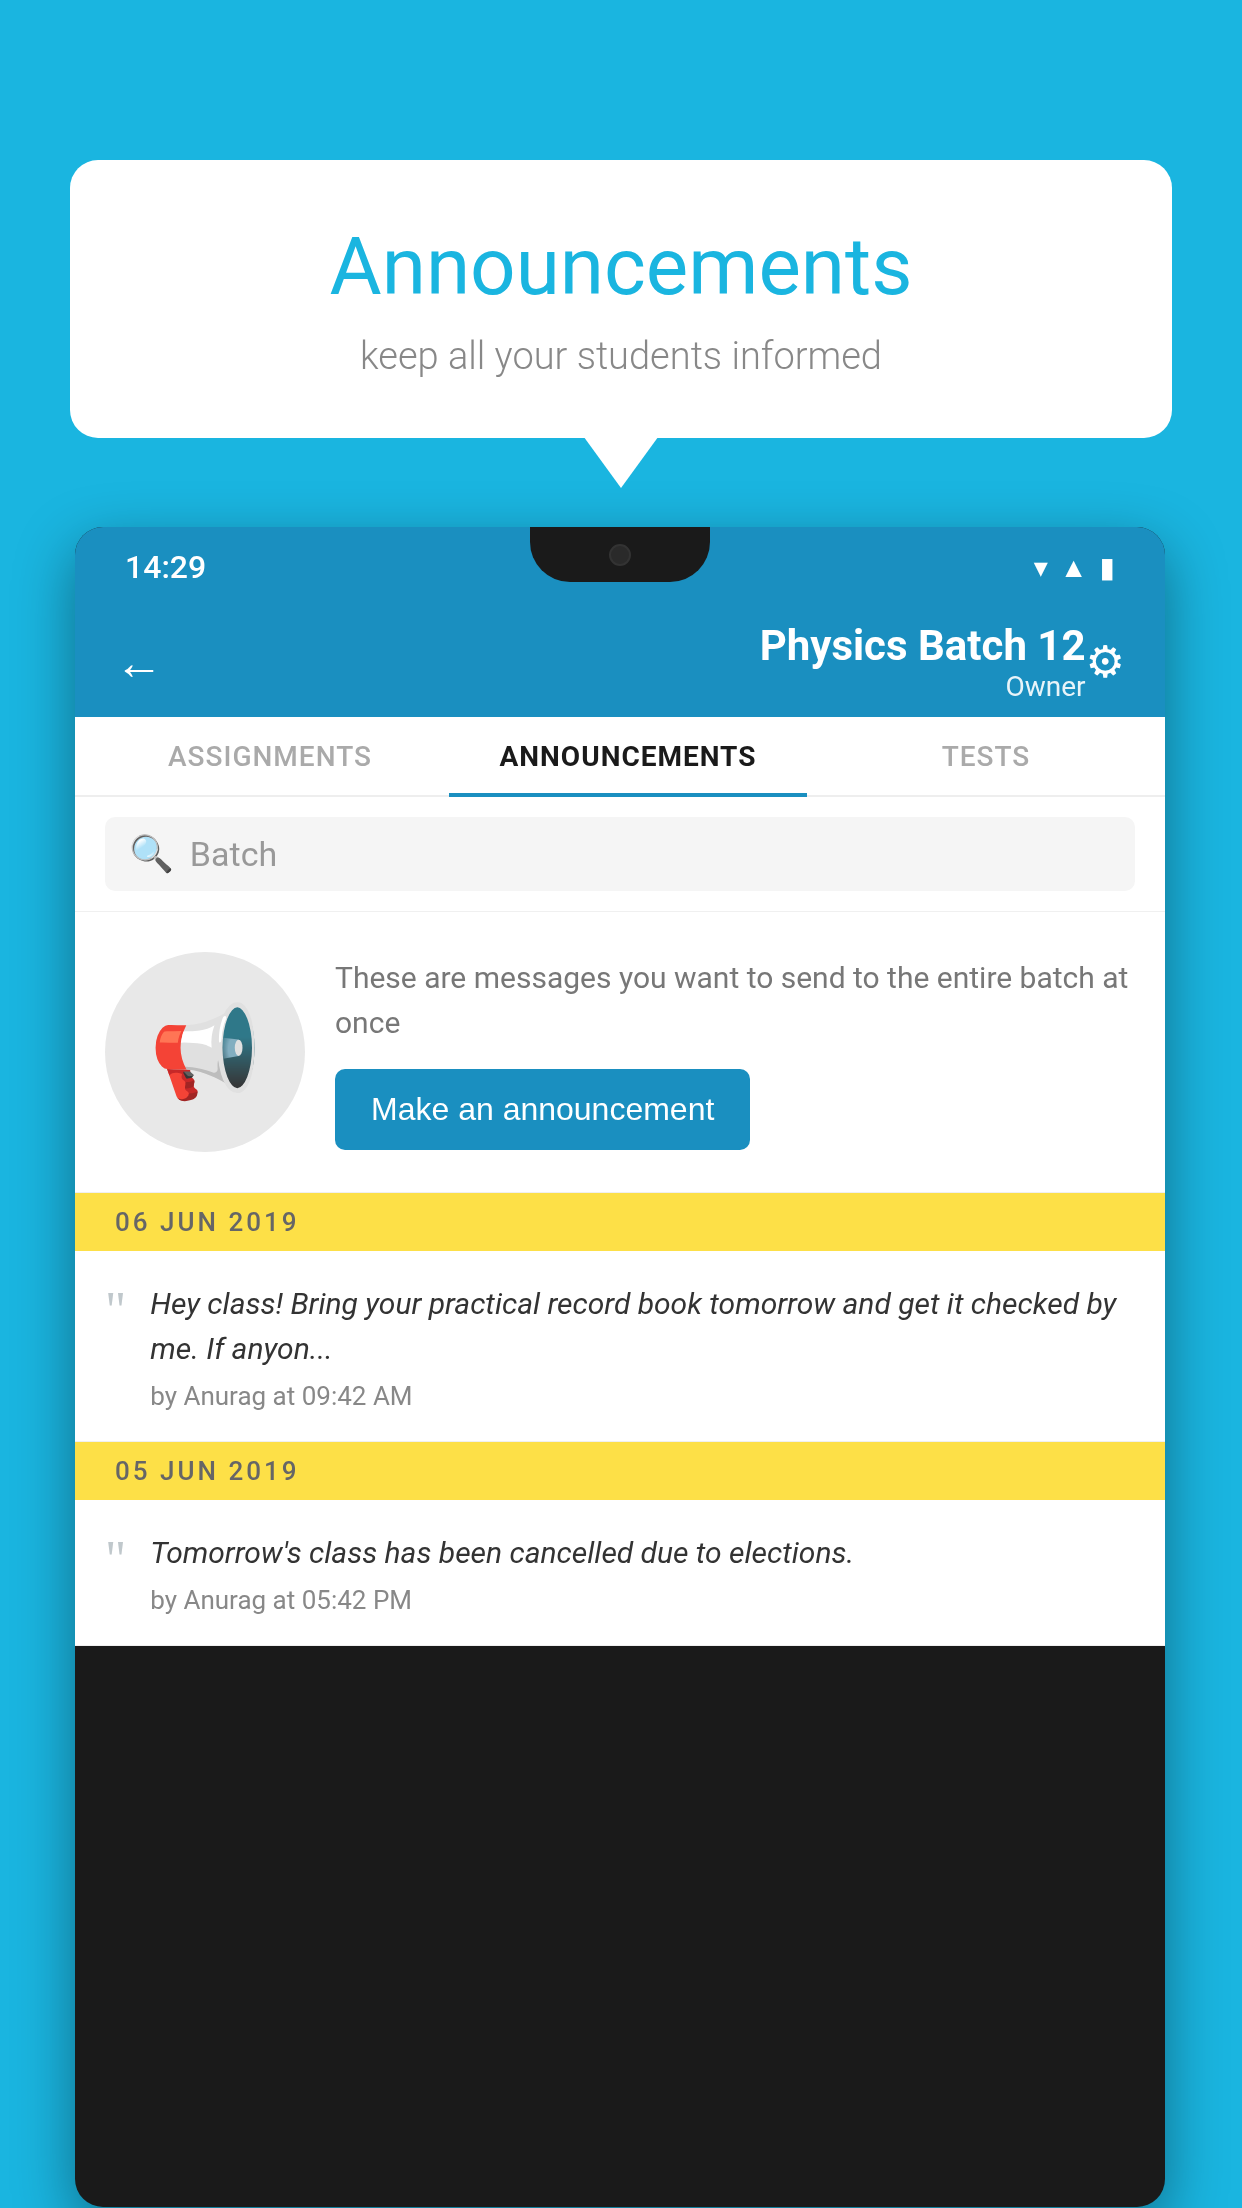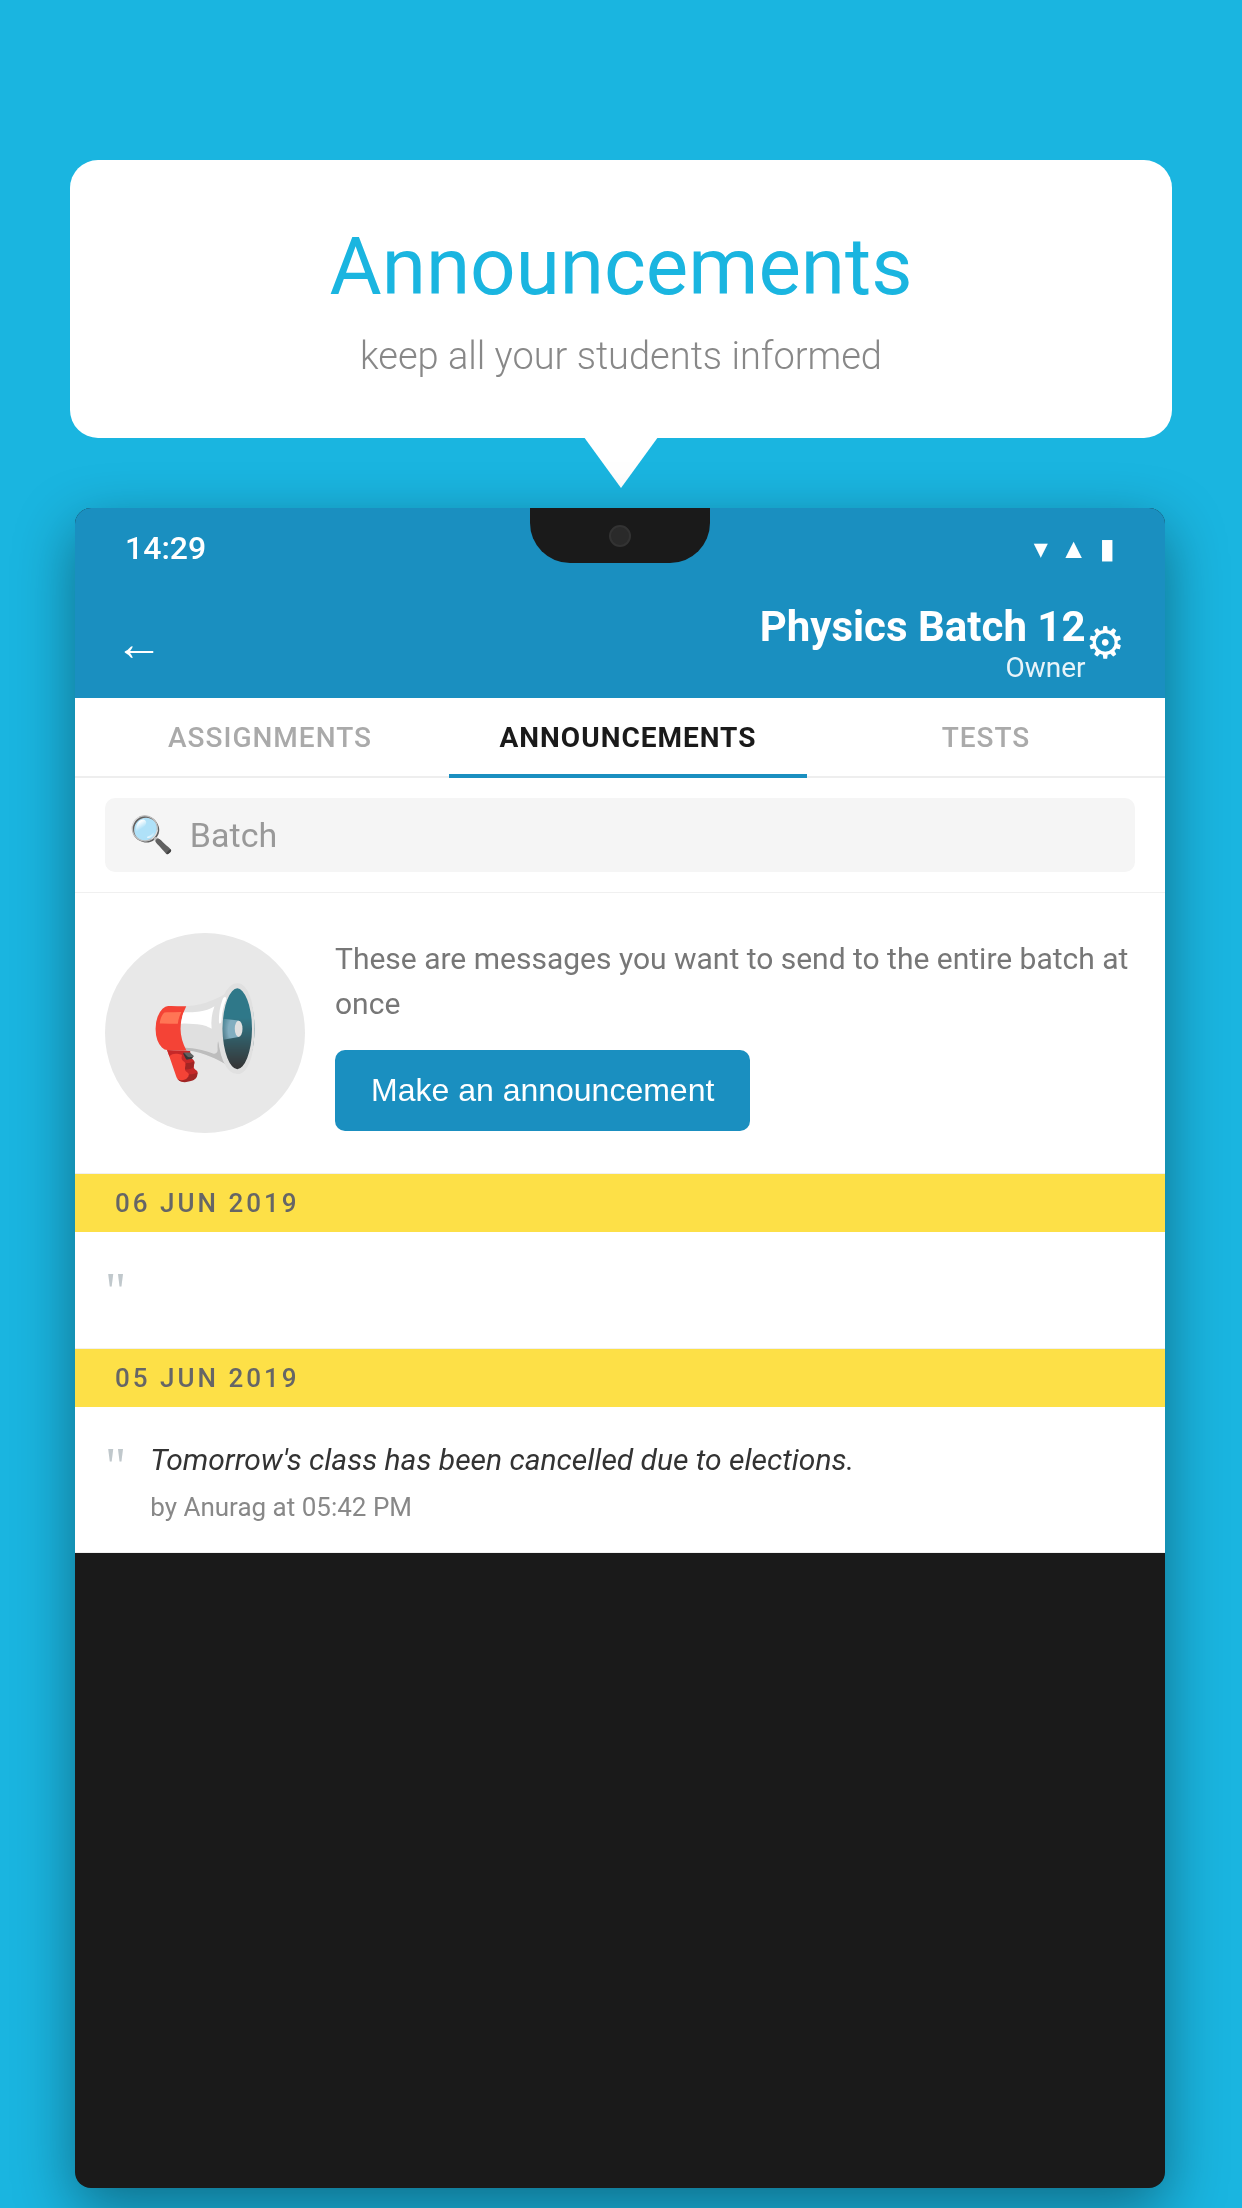--- a/index.html
+++ b/index.html
@@ -51,26 +51,26 @@
 
     .speech-bubble-subtitle {
       font-size: 38px;
       color: #888;
       font-weight: 300;
     }
 
     
     .phone-frame {
       position: absolute;
-      top: 508px;
+      top: 527px;
       left: 75px;
       width: 1090px;
       height: 1680px;
       background: #1a1a1a;
-      border-radius: 16px;
+      border-radius: 28px;
       overflow: hidden;
       box-shadow: 0 20px 60px rgba(0,0,0,0.4);
     }
 
     
     .phone-notch-bar {
       background: #1a8fc0;
       height: 80px;
       display: flex;
       align-items: center;
@@ -382,20 +382,24 @@
       <div class="empty-state-right">
         <div class="empty-state-text">These are messages you want to send to the entire batch at once</div>
         <button class="make-announcement-btn">Make an announcement</button>
       </div>
     </div>
 
     <div class="date-divider">06  JUN  2019</div>
 
     <div class="announcement-item">
       <span class="quote-icon">"</span>
+      <div class="announcement-text-group">
+        <div class="announcement-text">Hey class! Bring your practical record book tomorrow and get it checked by me. If anyon...</div>
+        <div class="announcement-meta">by Anurag at 09:42 AM</div>
+      </div>
     </div>
 
     <div class="date-divider">05  JUN  2019</div>
 
     <div class="announcement-item">
       <span class="quote-icon">"</span>
       <div class="announcement-text-group">
         <div class="announcement-text">Tomorrow's class has been cancelled due to elections.</div>
         <div class="announcement-meta">by Anurag at 05:42 PM</div>
       </div>

